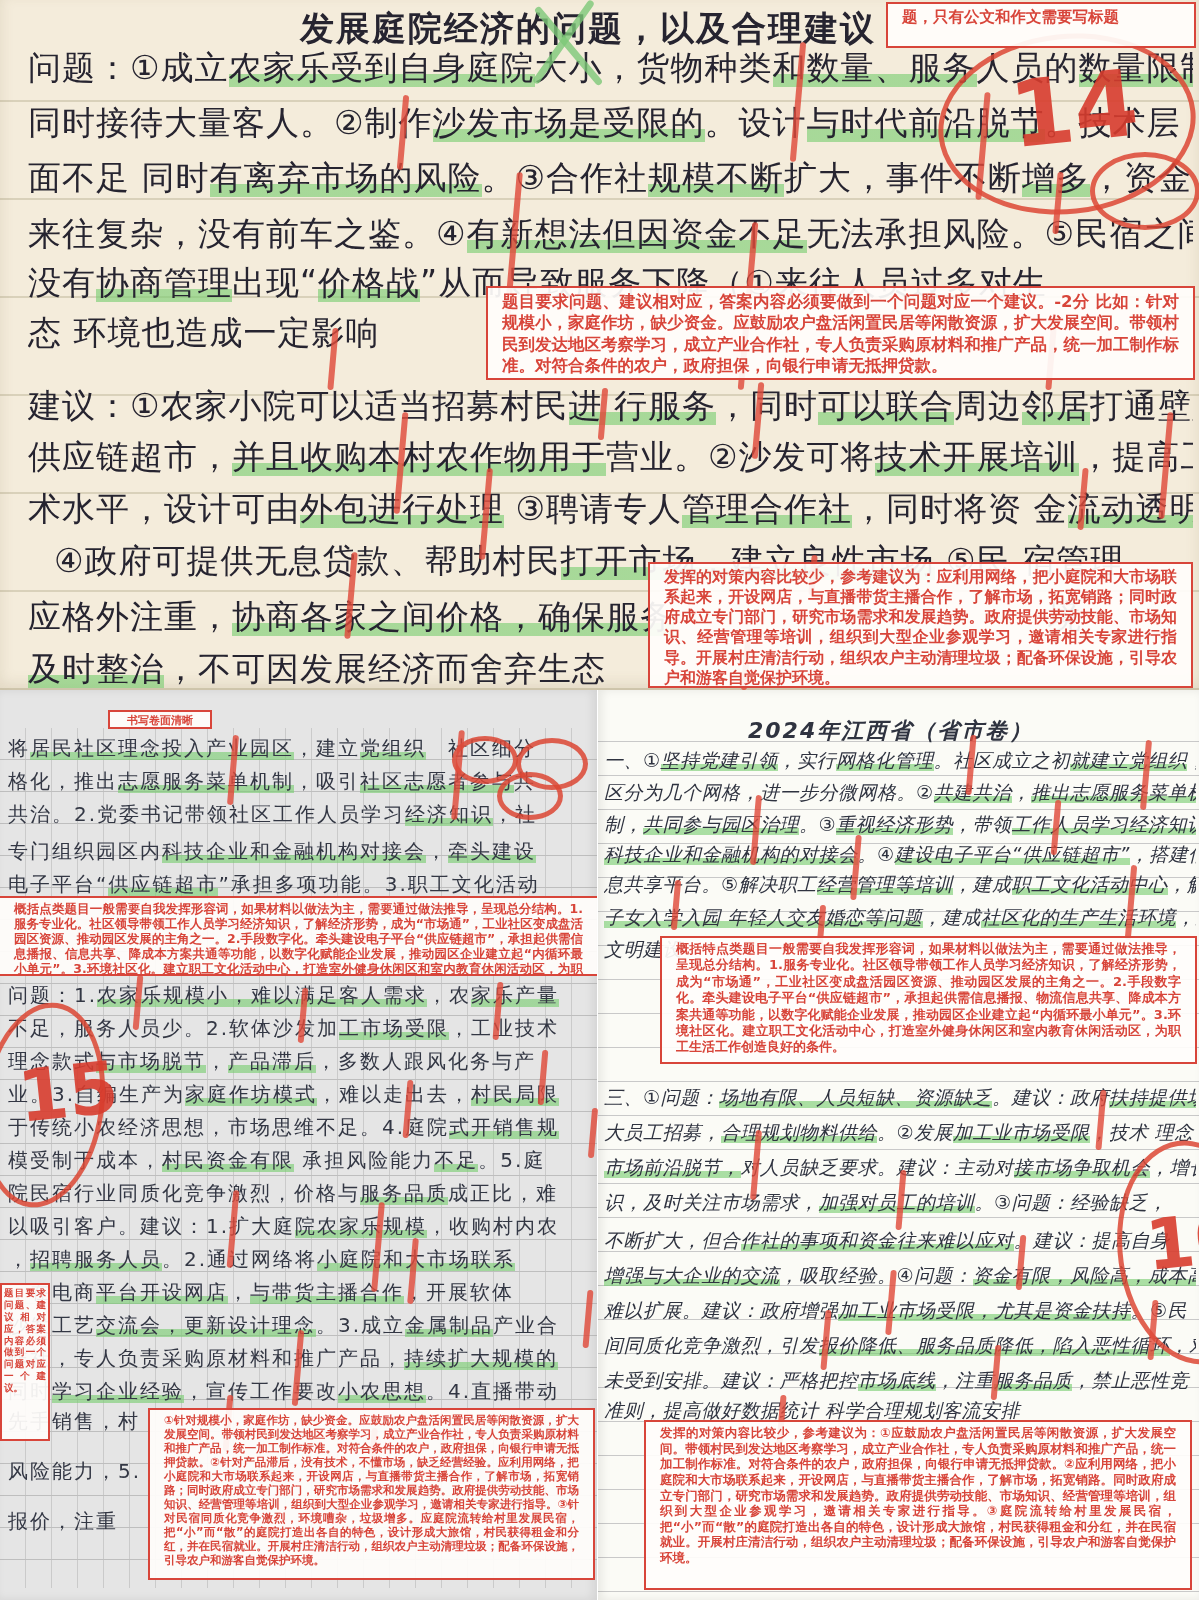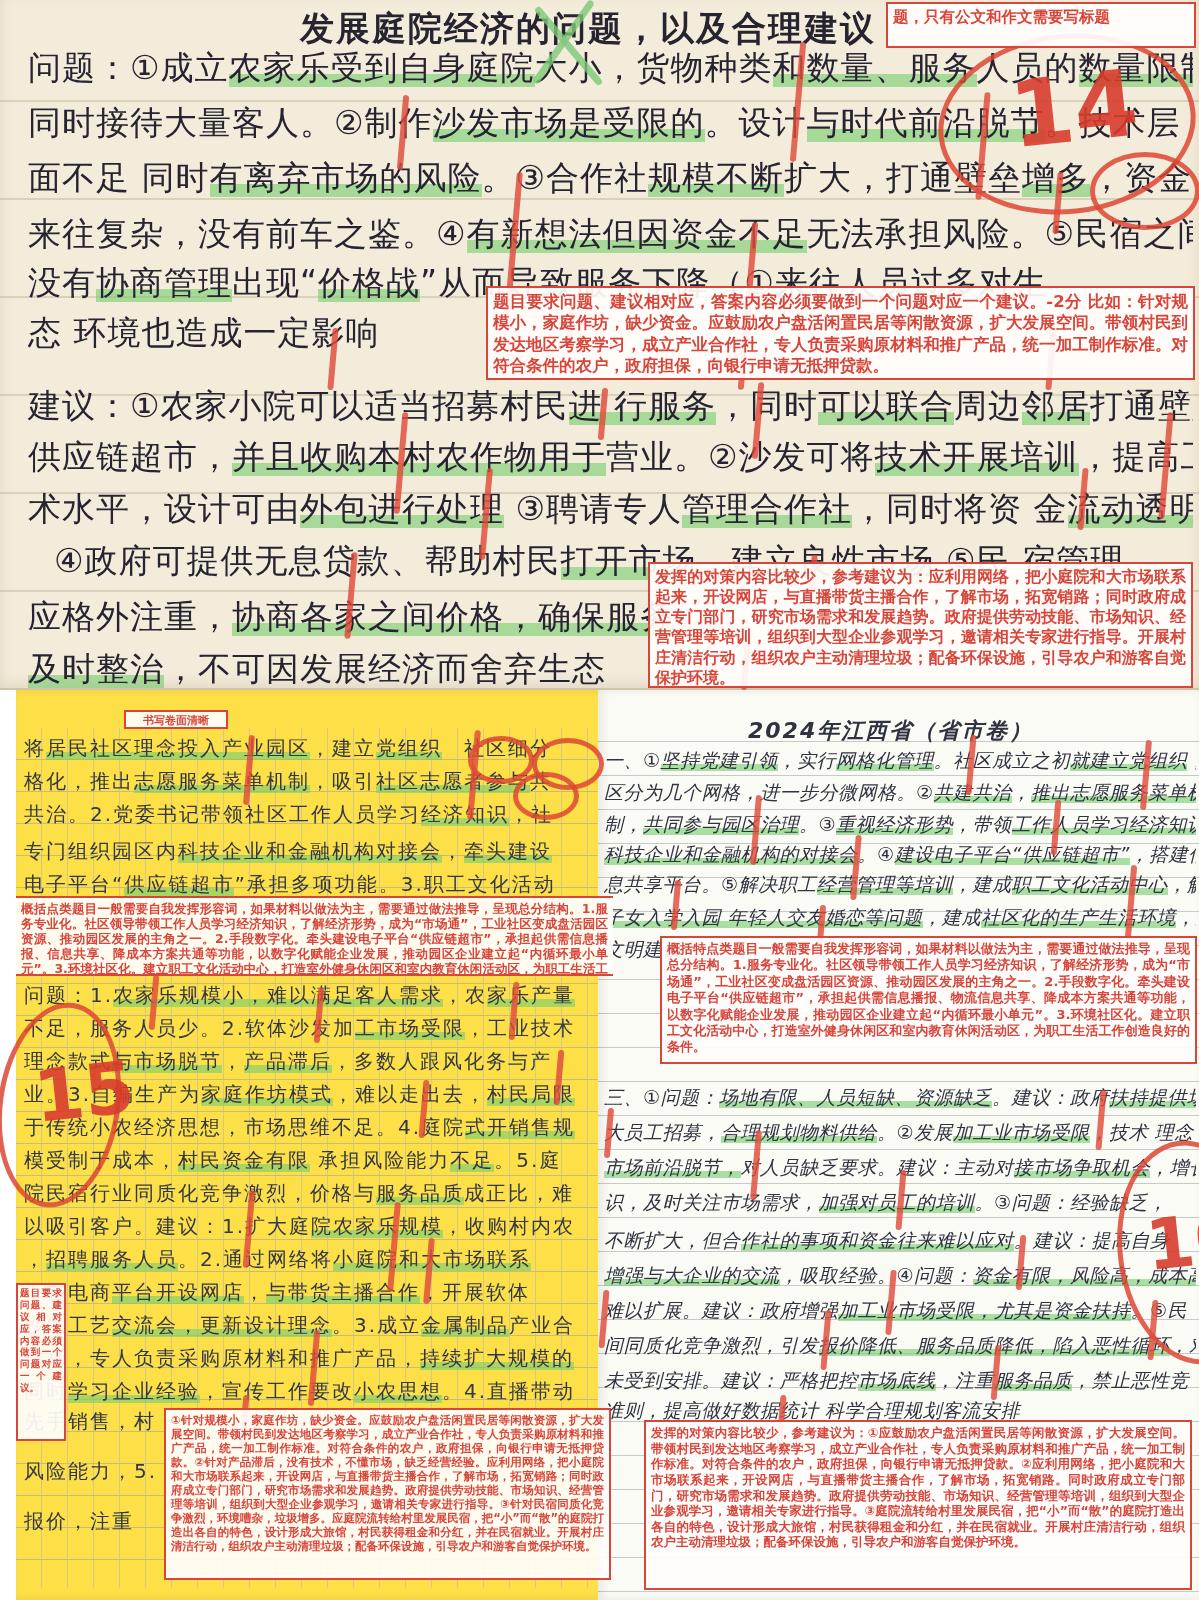--- a/index.html
+++ b/index.html
@@ -10,21 +10,21 @@
   
   #top-sheet{position:absolute;left:0;top:0;width:1199px;height:690px;background:#f4ecdb;
     background-image:repeating-linear-gradient(180deg,rgba(0,0,0,0) 0 96px,#d9d1ba 96px 98px);
     background-position:0 4px;box-shadow:inset 0 -6px 14px rgba(120,100,60,.15);}
   .tline{position:absolute;left:28px;width:1165px;font-size:33px;line-height:40px;color:#262430;
     letter-spacing:1px;white-space:nowrap;overflow:hidden;z-index:1;font-weight:500;}
   #top-title{position:absolute;left:300px;top:6px;font-size:34px;color:#262430;font-weight:600;
     letter-spacing:2px;z-index:1;white-space:nowrap;}
 
   
-  #left-page{position:absolute;left:16px;top:690px;width:597px;height:910px;background:#fde047;
+  #left-page{position:absolute;left:0;top:690px;width:597px;height:910px;background:#e5e5e5;
     box-shadow:inset -4px 0 10px rgba(0,0,0,.08);}
   #left-grid{position:absolute;left:0;top:38px;width:597px;height:860px;opacity:.55;
     background-image:
       repeating-linear-gradient(180deg,rgba(0,0,0,0) 0 31px,#9f9f9f 31px 32px),
       repeating-linear-gradient(90deg,rgba(0,0,0,0) 0 25px,#b5b5b5 25px 26px);}
   .lrow{position:absolute;left:8px;width:585px;font-size:20px;line-height:26px;color:#333744;
     letter-spacing:2px;white-space:nowrap;overflow:hidden;z-index:1;font-weight:500;}
 
   
   #right-page{position:absolute;left:598px;top:690px;width:601px;height:910px;background:#fbfbf6;
@@ -33,21 +33,21 @@
   .rline{position:absolute;left:6px;width:592px;font-size:19px;line-height:25px;color:#2f3340;
     letter-spacing:.5px;white-space:nowrap;overflow:hidden;z-index:1;font-style:italic;font-weight:500;}
   #right-title{position:absolute;left:150px;top:26px;font-size:22px;color:#2f3340;z-index:1;
     font-style:italic;font-weight:600;letter-spacing:2px;}
 
   
   .hl{background:linear-gradient(to top,rgba(120,205,112,.62) 34%,rgba(120,205,112,0) 34%);}
 
   
   .rbox{position:absolute;border:2px solid #d8453a;background:rgba(255,253,251,.93);
-    color:#d8453a;font-weight:bold;z-index:3;padding:3px 5px;box-sizing:border-box;
+    color:#d8453a;font-weight:bold;z-index:3;padding:3px 14px;box-sizing:border-box;
     overflow:hidden;text-align:justify;}
   #note-title{left:886px;top:2px;width:310px;height:46px;font-size:15.5px;line-height:1.35;}
   #box1{left:486px;top:286px;width:709px;height:94px;font-size:16.5px;line-height:1.3;}
   #box2{left:648px;top:562px;width:545px;height:126px;font-size:16px;line-height:1.26;}
   #lbox-mid{left:0;top:206px;width:597px;height:80px;font-size:12.5px;line-height:1.2;border-left:none;border-right:none;}
   #lbox-bottom{left:148px;top:718px;width:447px;height:172px;font-size:11.5px;line-height:1.22;}
   #lbox-side{left:0;top:593px;width:50px;height:158px;font-size:9.5px;line-height:1.25;padding:2px;}
   #rbox-mid{left:62px;top:246px;width:537px;height:128px;font-size:13px;line-height:1.26;}
   #rbox-bottom{left:46px;top:730px;width:548px;height:170px;font-size:12.5px;line-height:1.25;}
   #stamp{left:108px;top:20px;width:104px;height:19px;font-size:11px;line-height:15px;
@@ -72,21 +72,21 @@
     <div class="gstroke" style="left:560px;top:-8px;height:100px;transform:rotate(35deg);"></div>
     <div class="gstroke" style="left:565px;top:-4px;height:100px;transform:rotate(-40deg);"></div>
     <div class="ring" style="left:938px;top:34px;width:248px;height:170px;transform:rotate(-6deg);"></div>
     <div class="score" style="left:1010px;top:56px;font-size:92px;">14</div>
     <div class="ring" style="left:1090px;top:152px;width:100px;height:68px;"></div>
     <div class="rbox" id="note-title">题，只有公文和作文需要写标题</div>
     <div class="rbox" id="box1">题目要求问题、建议相对应，答案内容必须要做到一个问题对应一个建议。-2分 比如：针对规模小，家庭作坊，缺少资金。应鼓励农户盘活闲置民居等闲散资源，扩大发展空间。带领村民到发达地区考察学习，成立产业合作社，专人负责采购原材料和推广产品，统一加工制作标准。对符合条件的农户，政府担保，向银行申请无抵押贷款。</div>
     <div class="rbox" id="box2">发挥的对策内容比较少，参考建议为：应利用网络，把小庭院和大市场联系起来，开设网店，与直播带货主播合作，了解市场，拓宽销路；同时政府成立专门部门，研究市场需求和发展趋势。政府提供劳动技能、市场知识、经营管理等培训，组织到大型企业参观学习，邀请相关专家进行指导。开展村庄清洁行动，组织农户主动清理垃圾；配备环保设施，引导农户和游客自觉保护环境。</div>
   <div class="tline" style="top: 48px;"><span>问题：①成立</span><span class="hl">农家乐受到自身庭院</span><span>大小，货物种类</span><span class="hl">和数量、服务</span><span>人员的</span><span class="hl">数量限制</span></div>
       <div class="tline" style="top: 103px;"><span>同时接待大量客人。②制作</span><span class="hl">沙发市场是受限的</span><span>。设计</span><span class="hl">与时代前沿脱节</span><span>。技术层</span></div>
-      <div class="tline" style="top: 158px;"><span>面不足 同时</span><span class="hl">有离弃市场的风险</span><span>。③合作社</span><span class="hl">规模不断</span><span>扩大，打通壁垒</span><span class="hl">增多</span><span>，资金</span></div>
+      <div class="tline" style="top: 158px;"><span>面不足 同时</span><span class="hl">有离弃市场的风险</span><span>。③合作社</span><span class="hl">规模不断</span><span>扩大，事件不断</span><span class="hl">增多</span><span>，资金</span></div>
       <div class="tline" style="top: 214px;"><span>来往复杂，没有前车之鉴。④</span><span class="hl">有新想法但因资金不足</span><span>无法承担风险。⑤民宿之间</span></div>
       <div class="tline" style="top: 263px;"><span>没有</span><span class="hl">协商管理</span><span>出现“</span><span class="hl">价格战</span><span>”从而导致服务下降（①来往人员过多对生</span></div>
       <div class="tline" style="top: 313px;"><span>态 环境也造成一定影响</span></div>
       <div class="tline" style="top: 386px;"><span>建议：①农家小院可以适当招募村民</span><span class="hl">进 行服务</span><span>，同时</span><span class="hl">可以联合</span><span>周边</span><span class="hl">邻居</span><span>打通壁垒</span></div>
       <div class="tline" style="top: 437px;"><span>供应链超市，</span><span class="hl">并且收购本村农作物用于</span><span>营业。②沙发可将</span><span class="hl">技术开展培训</span><span>，提高工人技</span></div>
       <div class="tline" style="top: 489px;"><span>术水平，设计可由</span><span class="hl">外包进行处理</span><span> ③聘请专人</span><span class="hl">管理合作社</span><span>，同时将资 金</span><span class="hl">流动透明化</span></div>
       <div class="tline" style="top: 541px; margin-left: 26px;"><span>④政府可提供无息贷款、帮助村民</span><span class="hl">打开市场，建立良性市场</span><span> ⑤民 宿管理</span></div>
       <div class="tline" style="top: 597px;"><span>应格外注重，</span><span class="hl">协商各家之间价格，确保服务</span><span>　　　　　　　　　　　境</span></div>
       <div class="tline" style="top: 649px;"><span class="hl">及时整治</span><span>，不可因发展经济而舍弃生态</span></div>
       <div class="tally" style="left: 400px; top: 95px; height: 75px;"></div>

